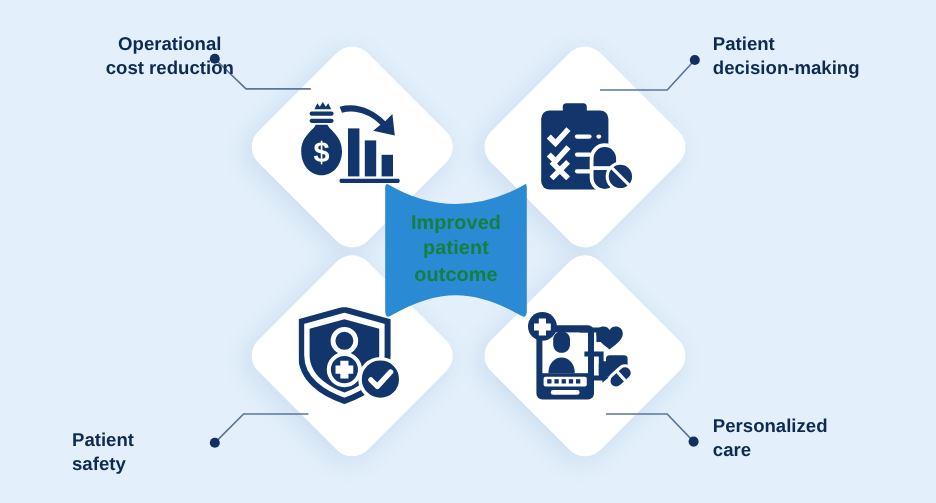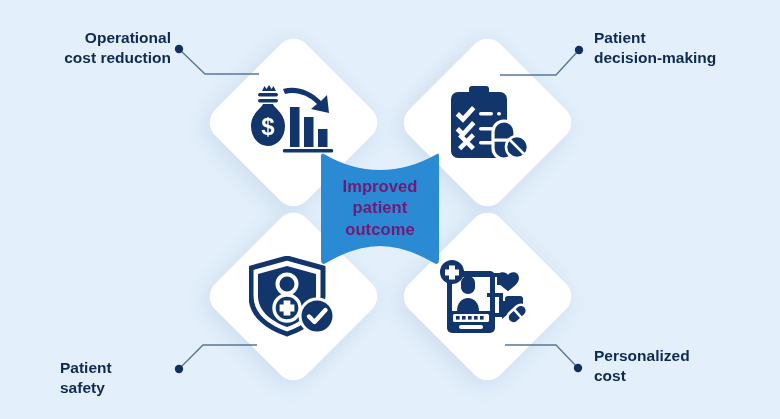--- a/index.html
+++ b/index.html
@@ -42,41 +42,41 @@
   .center-star{
     position:absolute;
     left:316px;top:147px;
     width:128px;height:122px;
   }
   .center-star svg{position:absolute;inset:0;}
   .center-text{
     position:absolute;inset:0;
     display:flex;flex-direction:column;
     align-items:center;justify-content:center;
-    color:#701a75;
+    color:#15803d;
     font-size:16.5px;
     font-weight:bold;
     line-height:1.30;
     text-align:center;
     letter-spacing:.1px;
   }
 
   
   .connectors{position:absolute;left:0;top:0;width:780px;height:419px;}
 
   
   .label{
     position:absolute;
     color:#0d2a52;
     font-size:15.5px;
     font-weight:bold;
     line-height:1.30;
     white-space:pre-line;
   }
-  .lb-tl{left:56px;top:28px;width:115px;text-align:right;}
+  .lb-tl{left:84px;top:28px;width:115px;text-align:center;}
   .lb-tr{left:594px;top:28px;width:150px;text-align:left;}
   .lb-bl{left:60px;top:358px;width:115px;text-align:left;}
   .lb-br{left:594px;top:346px;width:150px;text-align:left;}
 </style>
 </head>
 <body>
 
 <div id="stage">
 
   <div class="diamond d-tl"></div>
@@ -232,15 +232,15 @@
     </g>
   </svg>
 
   <div class="label lb-tl">Operational
 cost reduction</div>
   <div class="label lb-tr">Patient
 decision-making</div>
   <div class="label lb-bl">Patient
 safety</div>
   <div class="label lb-br">Personalized
-cost</div>
+care</div>
 
 </div>
 
 </body></html>

